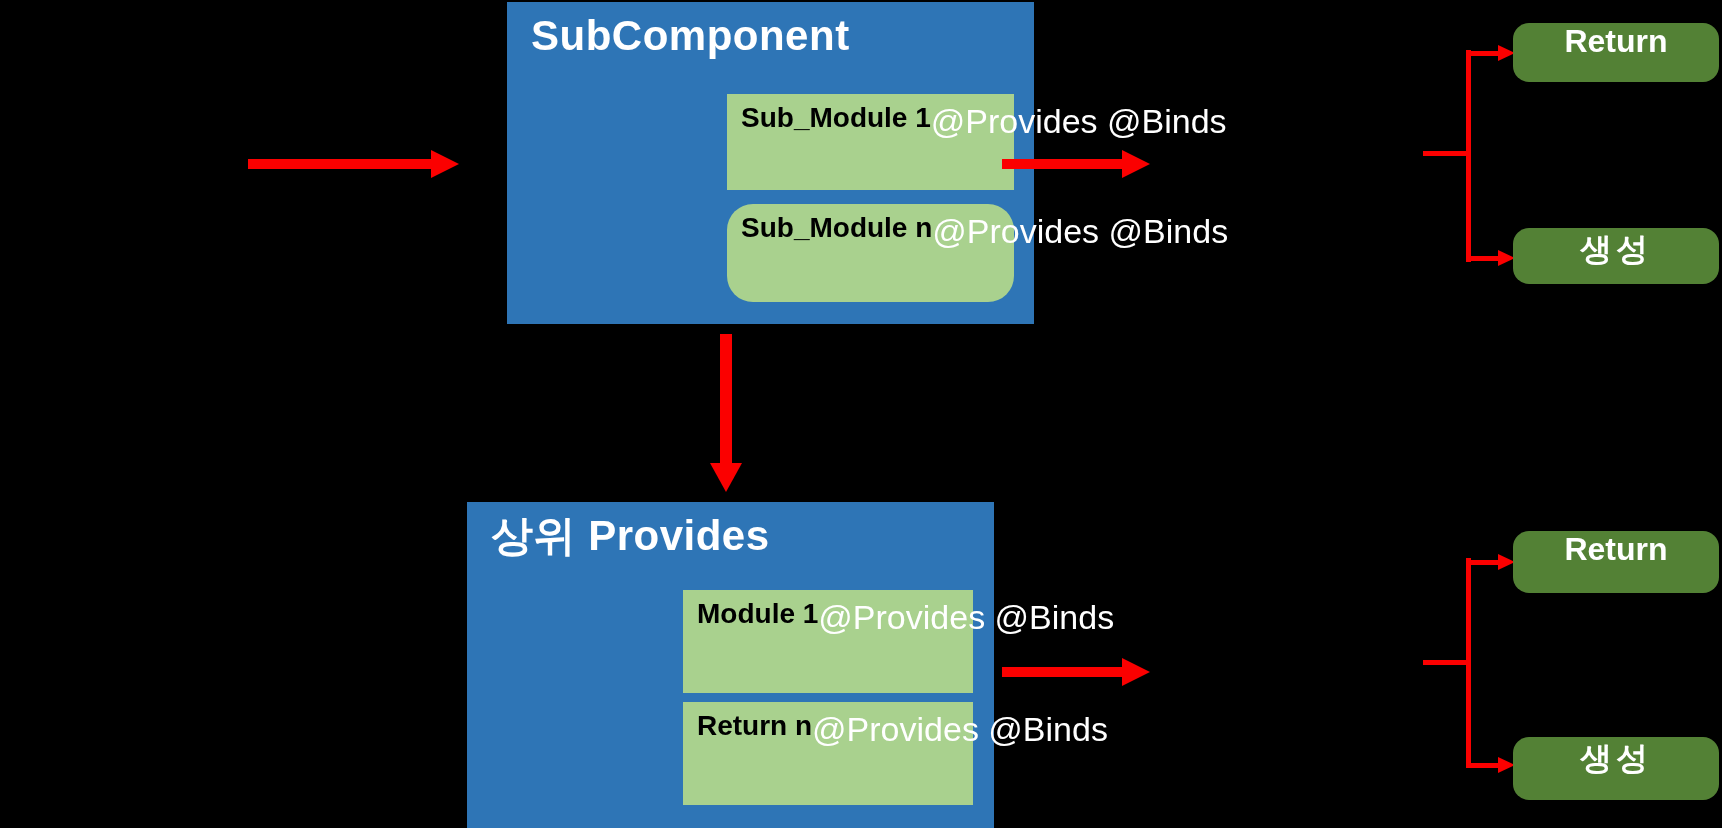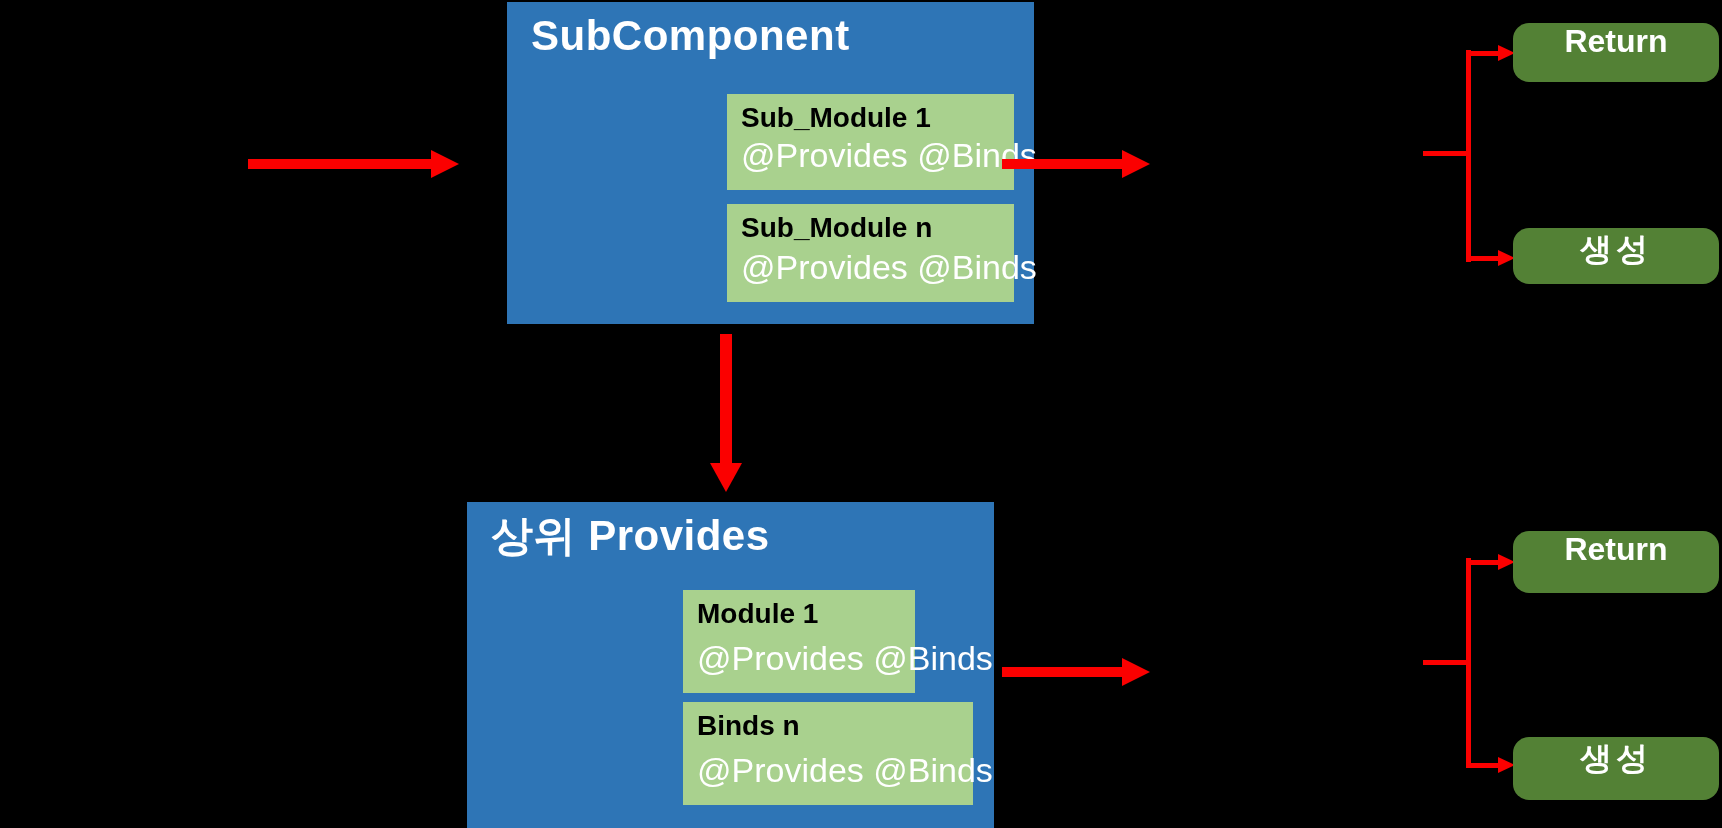--- a/index.html
+++ b/index.html
@@ -26,28 +26,28 @@
     color: var(--light-text, #fff);
     letter-spacing: 0.5px;
     white-space: nowrap;
     line-height: 1.15;
   }
   
   .module-card {
     position: absolute;
     background: var(--module-green, #A9D18E);
     display: flex;
-    flex-direction: column;
+    flex-direction: row;
     justify-content: space-between;
     box-sizing: border-box;
     padding: 7px 10px 14px 14px;
   }
   .card-top-1    { left: 220px; top: 92px;  width: 287px; height: 96px; }
-  .card-top-2    { left: 220px; top: 202px; width: 287px; height: 98px; }
-  .card-bottom-1 { left: 216px; top: 88px;  width: 232px; height: 103px; }
+  .card-top-2    { left: 220px; top: 202px; width: 287px; height: 98px; border-radius: 26px; }
+  .card-bottom-1 { left: 216px; top: 88px;  width: 290px; height: 103px; }
   .card-bottom-2 { left: 216px; top: 200px; width: 290px; height: 103px; }
   .module-name {
     font-size: 28px;
     font-weight: bold;
     color: var(--module-name-text, #000);
     white-space: nowrap;
     line-height: 1.2;
   }
   .module-annotations {
     font-size: 34px;
@@ -171,21 +171,21 @@
 
   <section>
 
     <div class="component-box box-bottom">
       <div class="component-title">상위 Provides</div>
       <div class="module-card card-bottom-1">
         <div class="module-name">Module 1</div>
         <div class="module-annotations">@Provides @Binds</div>
       </div>
       <div class="module-card card-bottom-2">
-        <div class="module-name">Binds n</div>
+        <div class="module-name">Return n</div>
         <div class="module-annotations">@Provides @Binds</div>
       </div>
     </div>
 
     <div>
       <div class="red-rect shaft-out-bottom"></div>
       <div class="tri-right head-out-bottom"></div>
     </div>
 
     <div>

